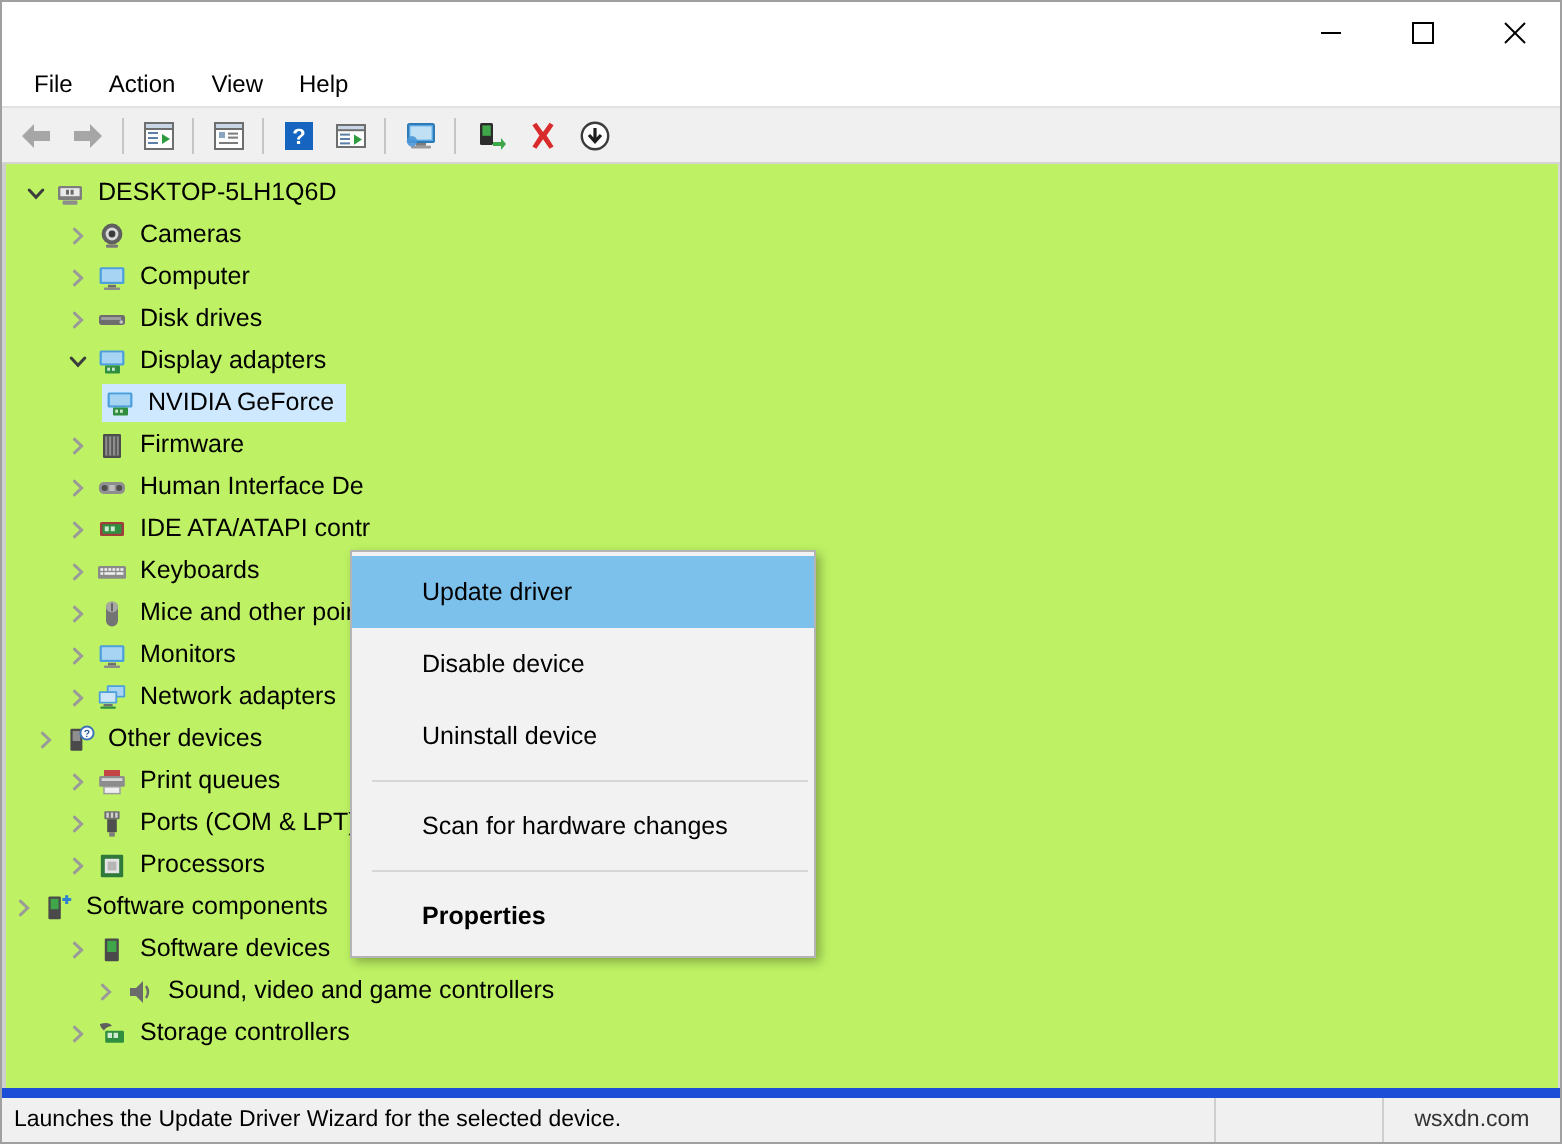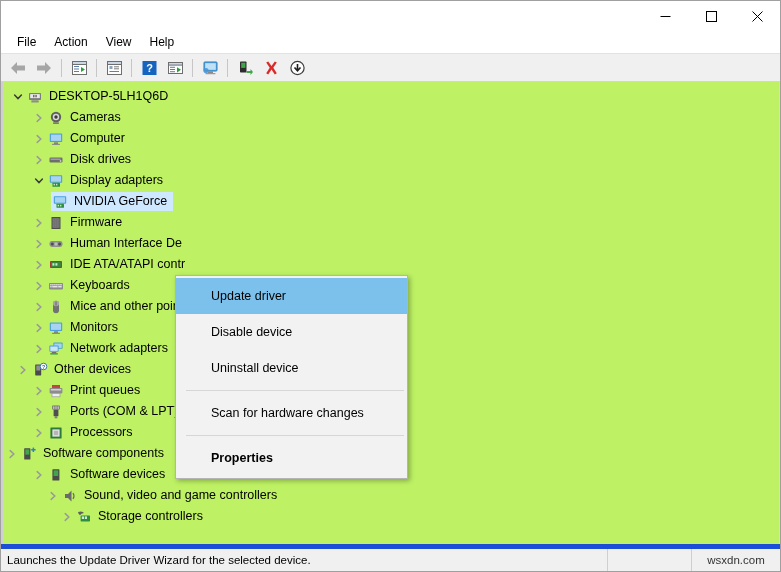--- a/index.html
+++ b/index.html
@@ -720,21 +720,21 @@
           <span class="node-icon">
             <svg width="16" height="16" viewBox="0 0 16 16">
               <path d="M3 6 L6 6 L9.5 2.5 L9.5 13.5 L6 10 L3 10 Z" fill="#6b6b6b"></path>
               <path d="M11 5 Q13 8 11 11" stroke="#6b6b6b" stroke-width="1.2" fill="none"></path>
             </svg>
           </span>
           <span class="node-label">Sound, video and game controllers</span>
         </div>
       </div>
 
-      <div class="tree-row" style="padding-left:27px;margin-left:28px;">
+      <div class="tree-row" style="padding-left:27px;">
         <div class="row-inner">
           <span class="twisty">
             <svg width="10" height="10" viewBox="0 0 10 10">
                 <path d="M3.2 1.6 L6.8 5 L3.2 8.4" stroke="#9a9a9a" stroke-width="1.5" fill="none" stroke-linecap="round"></path>
               </svg>
           </span>
           <span class="node-icon">
             <svg width="16" height="16" viewBox="0 0 16 16">
               <path d="M2 3 Q6.5 1.6 8 4 Q5 4.4 4 6.2 Q2.2 5 2 3 Z" fill="#5f5f5f"></path>
               <rect x="4.6" y="6.4" width="9.4" height="6" rx="0.7" fill="#2f8f3f"></rect>

